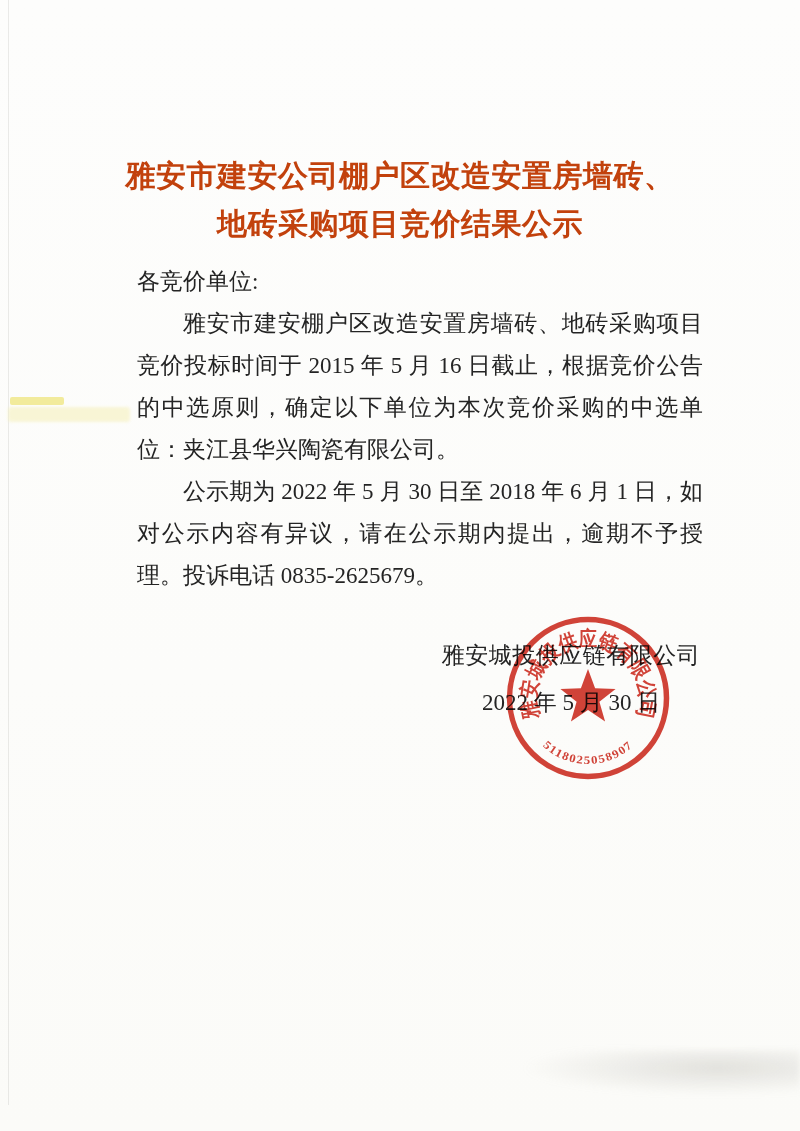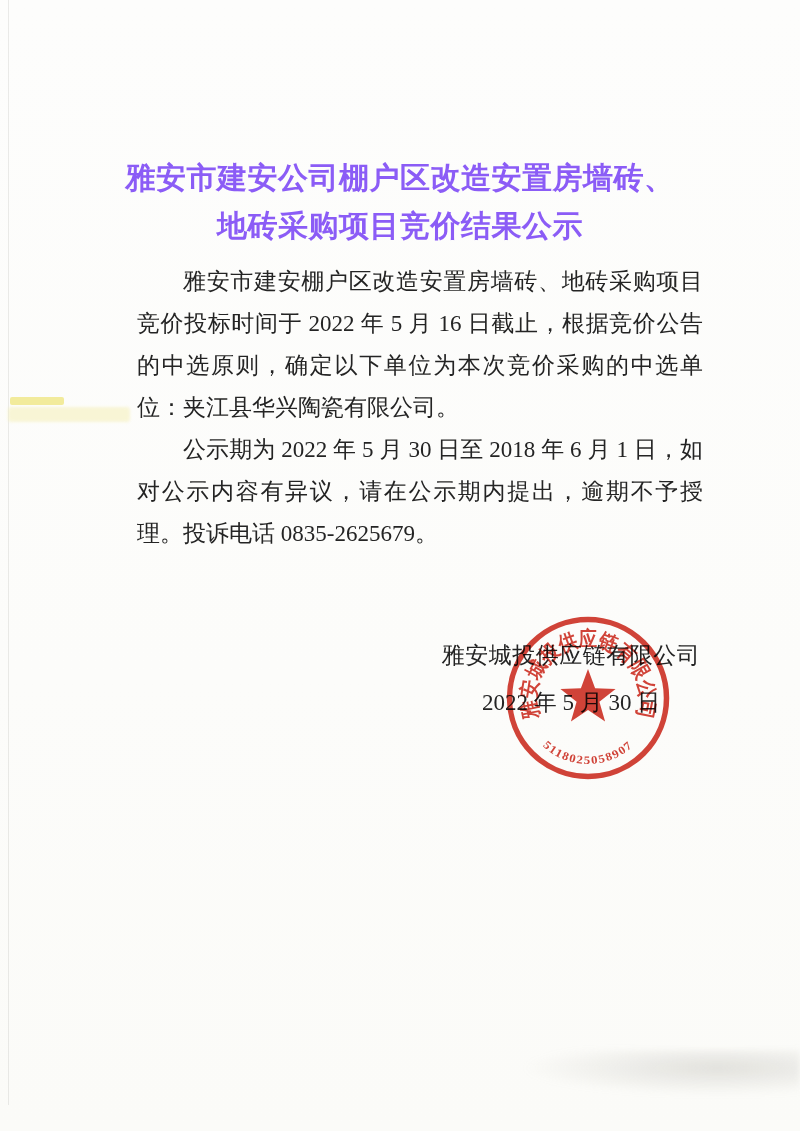--- a/index.html
+++ b/index.html
@@ -33,24 +33,24 @@
   .corner-shade {
     position: absolute; left: 525px; top: 1050px; width: 275px; height: 45px;
     background: radial-gradient(ellipse at 70% 40%, rgba(168,166,158,0.30), rgba(168,166,158,0) 72%);
     filter: blur(3px);
   }
 
   
   .doc-title {
     position: absolute; top: 134px; left: 112px; width: 576px;
     text-align: center;
-    font-family: Liberation Serif, serif;
+    font-family: Liberation Mono, monospace;
     font-weight: 700;
     font-size: 30px; line-height: 48px; letter-spacing: 0.5px;
-    color: #8b5cf6;
+    color: #c2410c;
   }
   .doc-body {
     position: absolute; top: 261px; left: 137px; width: 566px;
     font-size: 23px; line-height: 42px;
     text-align: justify;
     color: #242424;
   }
   .doc-body p { margin: 0; text-indent: 2em; }
   .doc-body p.salutation { text-indent: 0; }
 
@@ -77,21 +77,22 @@
 
 <div class="edge-left"></div>
 <div class="mark-yellow-1"></div>
 <div class="mark-yellow-2"></div>
 <div class="corner-shade"></div>
 <div class="edge-bottom"></div>
 
 <h1 class="doc-title">雅安市建安公司棚户区改造安置房墙砖、地砖采购项目竞价结果公示</h1>
 
 <div class="doc-body">
-  <p>雅安市建安棚户区改造安置房墙砖、地砖采购项目竞价投标时间于 2022 年 5 月 16 日截止，根据竞价公告的中选原则，确定以下单位为本次竞价采购的中选单位：夹江县华兴陶瓷有限公司。</p>
+  <p class="salutation">各竞价单位:</p>
+  <p>雅安市建安棚户区改造安置房墙砖、地砖采购项目竞价投标时间于 2015 年 5 月 16 日截止，根据竞价公告的中选原则，确定以下单位为本次竞价采购的中选单位：夹江县华兴陶瓷有限公司。</p>
   <p>公示期为 2022 年 5 月 30 日至 2018 年 6 月 1 日，如对公示内容有异议，请在公示期内提出，逾期不予授理。投诉电话 0835-2625679。</p>
 </div>
 
 <div class="signature-block">
   <div class="sig-company">雅安城投供应链有限公司</div>
   <div class="sig-date">2022 年 5 月 30 日</div>
 </div>
 
 <svg class="seal" viewBox="0 0 170 170" xmlns="http://www.w3.org/2000/svg">
   <defs>

